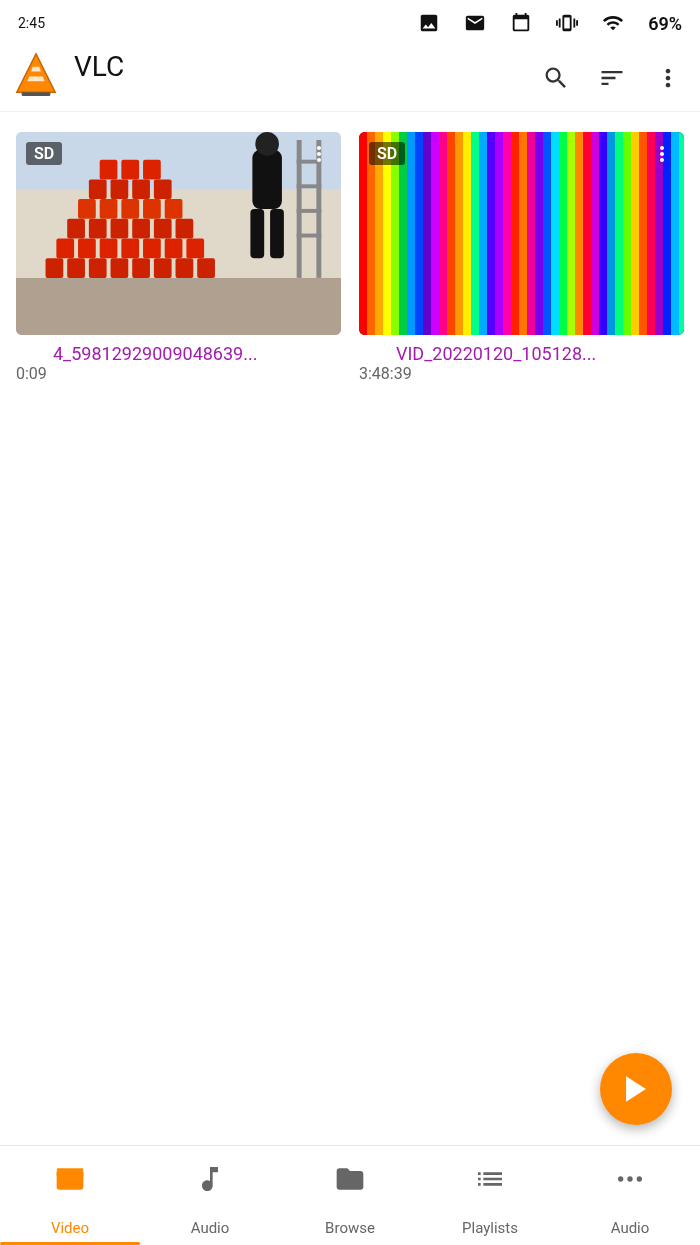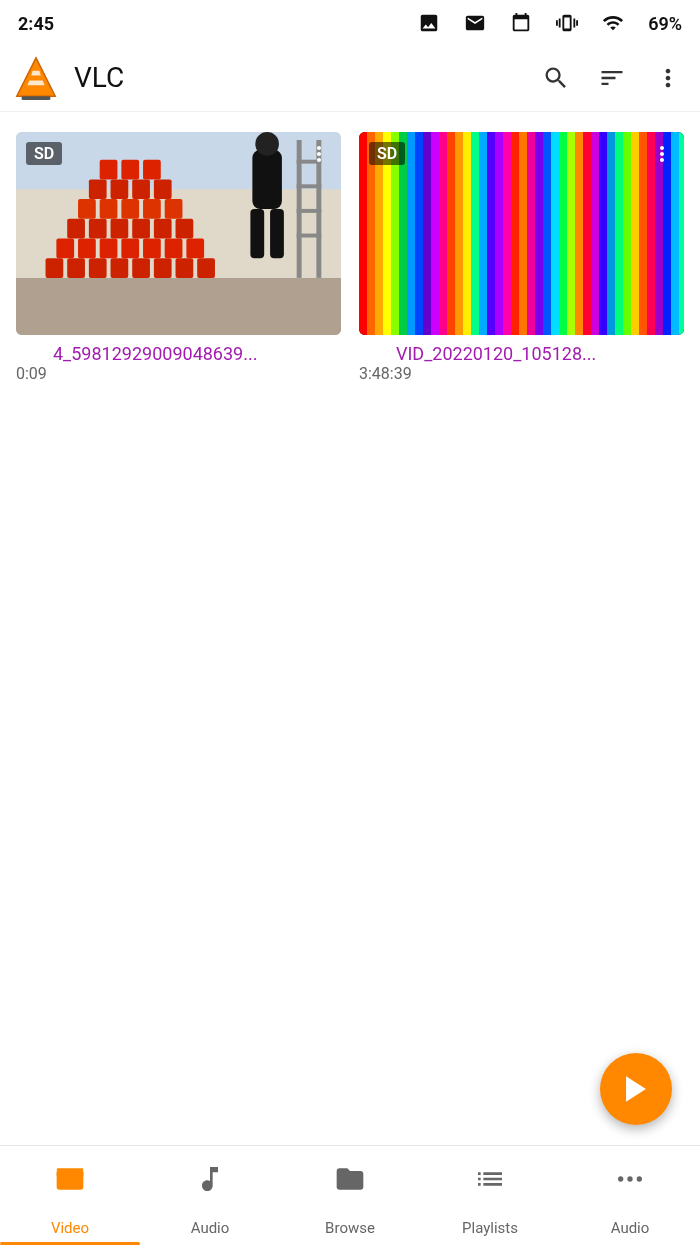--- a/index.html
+++ b/index.html
@@ -18,35 +18,34 @@
     
     .status-bar {
       display: flex;
       justify-content: space-between;
       align-items: center;
       padding: 8px 18px 6px 18px;
       background: #fff;
       height: 44px;
     }
     .status-time {
-      font-size: 18px;
-      font-weight: 700;
+      font-size: 14px;
+      font-weight: 400;
       color: #111;
       text-align: center;
     }
     .status-icons {
       display: flex;
       align-items: center;
       gap: 24px;
     }
 
     
     .app-bar {
       display: flex;
-      align-items: center;
       padding: 6px 12px 6px 12px;
       background: #fff;
       height: 68px;
       border-bottom: 1px solid #f0f0f0;
     }
     .vlc-logo {
       width: 48px;
       height: 48px;
       margin-right: 14px;
     }

